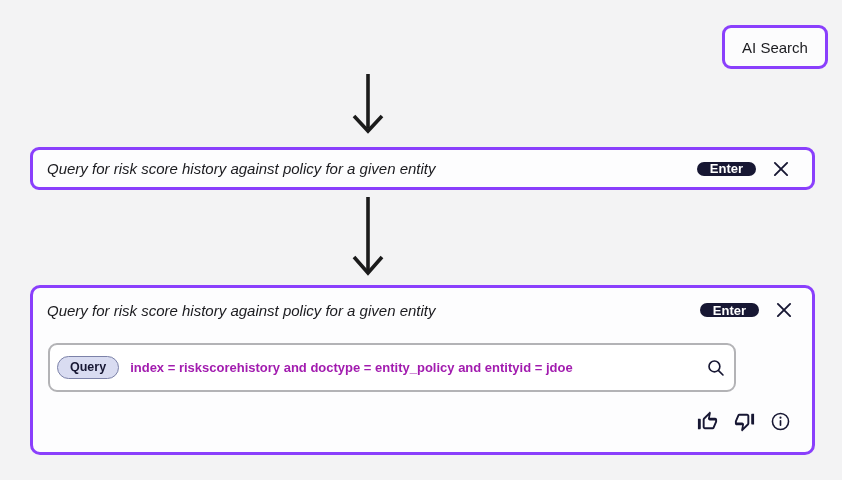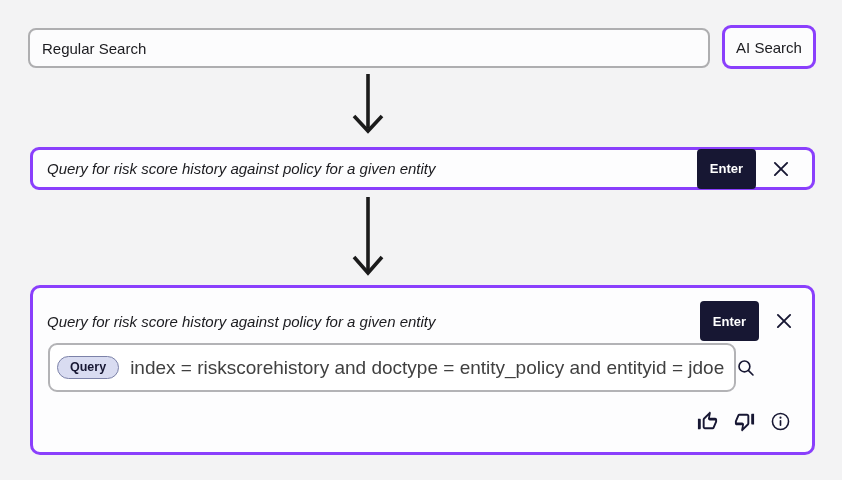--- a/index.html
+++ b/index.html
@@ -26,21 +26,21 @@
     background: #fcfcfd;
     padding: 0 12px;
     font-family: "Liberation Sans", sans-serif;
     font-size: 15px;
     color: #1b1b1f;
     outline: none;
   }
   .ai-search {
     position: absolute;
     left: 722px; top: 25px;
-    width: 94px; height: 44px;
+    width: 106px; height: 44px;
     box-sizing: border-box;
     border: 3px solid #8a3ffc;
     border-radius: 9px;
     background: #fcfcfd;
     font-family: "Liberation Sans", sans-serif;
     font-size: 15px;
     color: #1b1b1f;
     cursor: pointer;
     display: flex; align-items: center; justify-content: center;
   }
@@ -61,22 +61,22 @@
     background: #fdfdfe;
     display: flex; align-items: center;
     padding: 0 22px 0 14px;
   }
   .q-text { font-size: 15px; color: #1b1b1f; white-space: nowrap; font-style: italic; }
   .right-group { margin-left: auto; display: flex; align-items: center; gap: 16px; }
   .enter-btn {
     background: #171733;
     color: #ffffff;
     border: none;
-    border-radius: 4px;
-    height: 40px;
+    border-radius: 9px;
+    height: 14px;
     padding: 0 13px;
     font-family: "Liberation Sans", sans-serif;
     font-size: 13px;
     font-weight: 600;
     cursor: pointer;
     display: flex; align-items: center;
   }
   .icon-btn { cursor: pointer; display: inline-flex; align-items: center; }
 
   
@@ -111,35 +111,34 @@
     background: #d9dcf1;
     border: 1.5px solid #7c82a8;
     border-radius: 999px;
     padding: 3px 12px 4px 12px;
     font-size: 12.5px;
     font-weight: 600;
     color: #171733;
     white-space: nowrap;
     cursor: pointer;
   }
-  .gen-query { font-size: 19px; color: #404040; white-space: nowrap; }
+  .gen-query { font-size: 13px; color: #a21caf; white-space: nowrap; font-weight: bold; }
   .search-slot { margin-left: auto; display: inline-flex; align-items: center; }
   .result-footer {
     position: absolute;
     right: 21px; top: 122px;
     display: flex; align-items: center;
     gap: 14px;
   }
 </style>
 </head>
 <body>
 
 <div class="canvas">
 
-  <input class="regular-search" type="text" readonly="" value="Regular Search" style="">
 
   <button class="ai-search">
     <span>AI Search</span>
   </button>
 
   <svg class="arrow arrow1" width="40" height="61" viewBox="0 0 40 61">
     <line x1="20" y1="1" x2="20" y2="55" stroke="#1b1b1b" stroke-width="3.6"></line>
     <polyline points="6,43 20,58 34,43" fill="none" stroke="#1b1b1b" stroke-width="3.6"></polyline>
   </svg>
 

